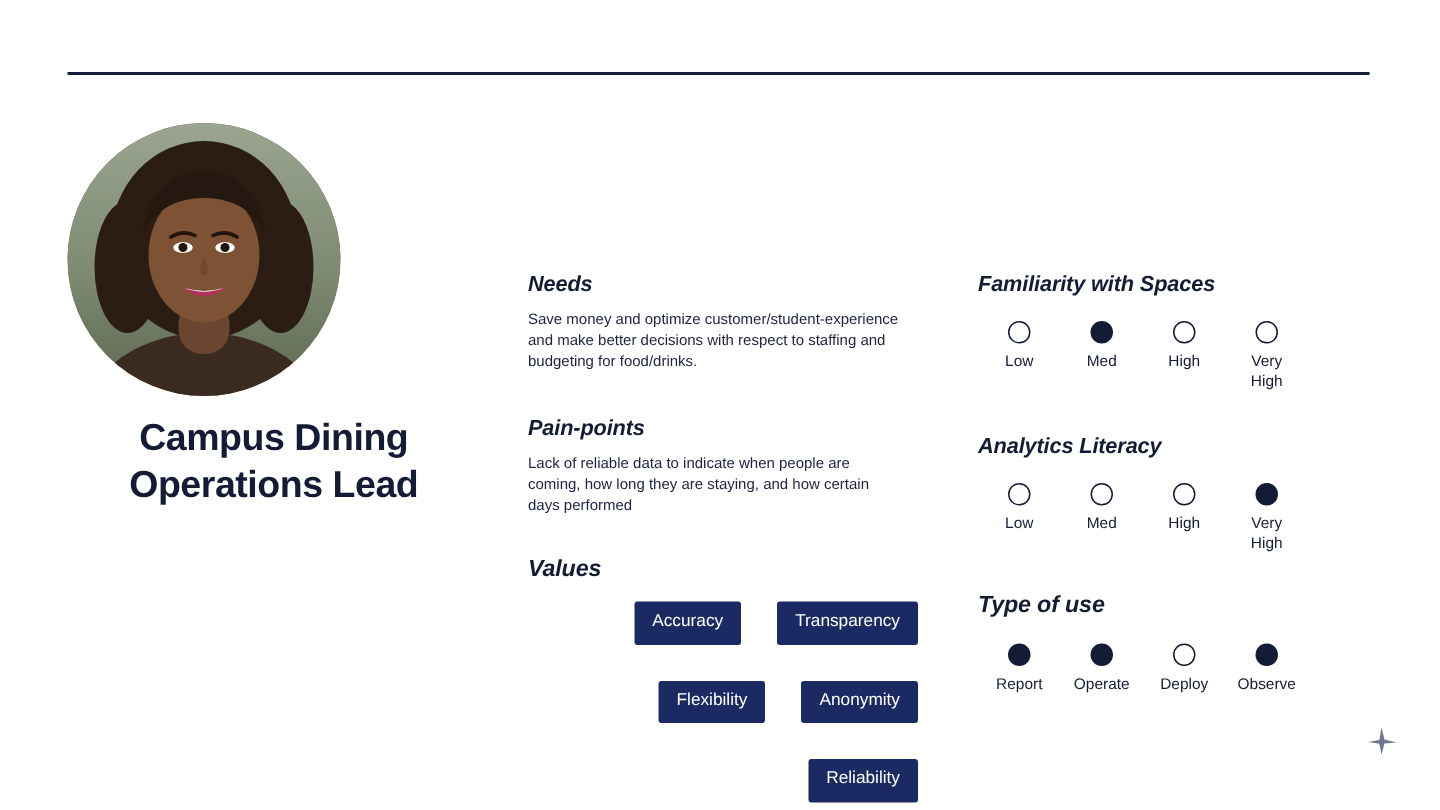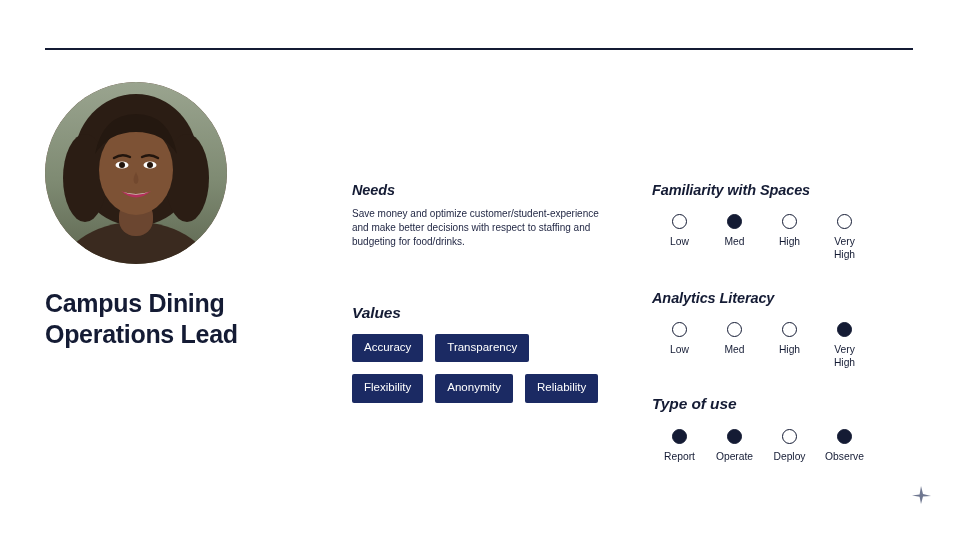--- a/index.html
+++ b/index.html
@@ -19,24 +19,25 @@
 
   
   .left { position: absolute; left: 45px; top: 82px; width: 275px; }
   .avatar {
     width: 182px; height: 182px; border-radius: 50%;
     overflow: hidden; position: relative;
     background: #6d5a4b;
   }
   .avatar svg { display: block; width: 182px; height: 182px; }
   .persona-title {
-    margin-top: 24px;
+    margin-top: 13px;
     font-size: 25px; font-weight: bold; line-height: 1.22;
     letter-spacing: -0.3px;
     color: #141b34;
+    text-align: center;
   }
 
   
   .quote {
     position: absolute; left: 348px; top: 76px; width: 505px;
     font-size: 22.5px; font-weight: bold; line-height: 1.32;
     letter-spacing: -0.3px;
     color: #141b34;
   }
 
@@ -54,21 +55,21 @@
     margin-top: 9px;
     font-size: 10px; line-height: 1.42; color: #1d2340;
     max-width: 248px;
   }
 
   .block { margin-bottom: 0; }
   .gap-1 { height: 28px; }
   .gap-2 { height: 26px; }
 
   
-  .tags { margin-top: 12px; display: flex; flex-wrap: wrap; gap: 12px; width: 260px; }
+  .tags { margin-top: 12px; display: flex; flex-wrap: wrap; gap: 24px; width: 260px; justify-content: flex-end; }
   .tag {
     background: #1b2a63; color: #ffffff;
     font-size: 11.5px; line-height: 1;
     padding: 8px 12px 9px; border-radius: 2px;
     white-space: nowrap;
   }
 
   
   .scale { margin-top: 16px; display: flex; gap: 0; }
   .scale-item { width: 55px; text-align: center; }
@@ -141,20 +142,24 @@
 
   <div class="col-a">
 
     <div class="block">
       <div class="sec-head">Needs</div>
       <div class="sec-body">Save money and optimize customer/student-experience and make better decisions with respect to staffing and budgeting for food/drinks.</div>
     </div>
 
     <div class="gap-1"></div>
 
+    <div class="block">
+      <div class="sec-head">Pain-points</div>
+      <div class="sec-body">Lack of reliable data to indicate when people are coming, how long they are staying, and how certain days performed</div>
+    </div>
 
     <div class="gap-2"></div>
 
     <div class="block">
       <div class="sec-head big">Values</div>
       <div class="tags">
         <span class="tag">Accuracy</span>
         <span class="tag">Transparency</span>
         <span class="tag">Flexibility</span>
         <span class="tag">Anonymity</span>

